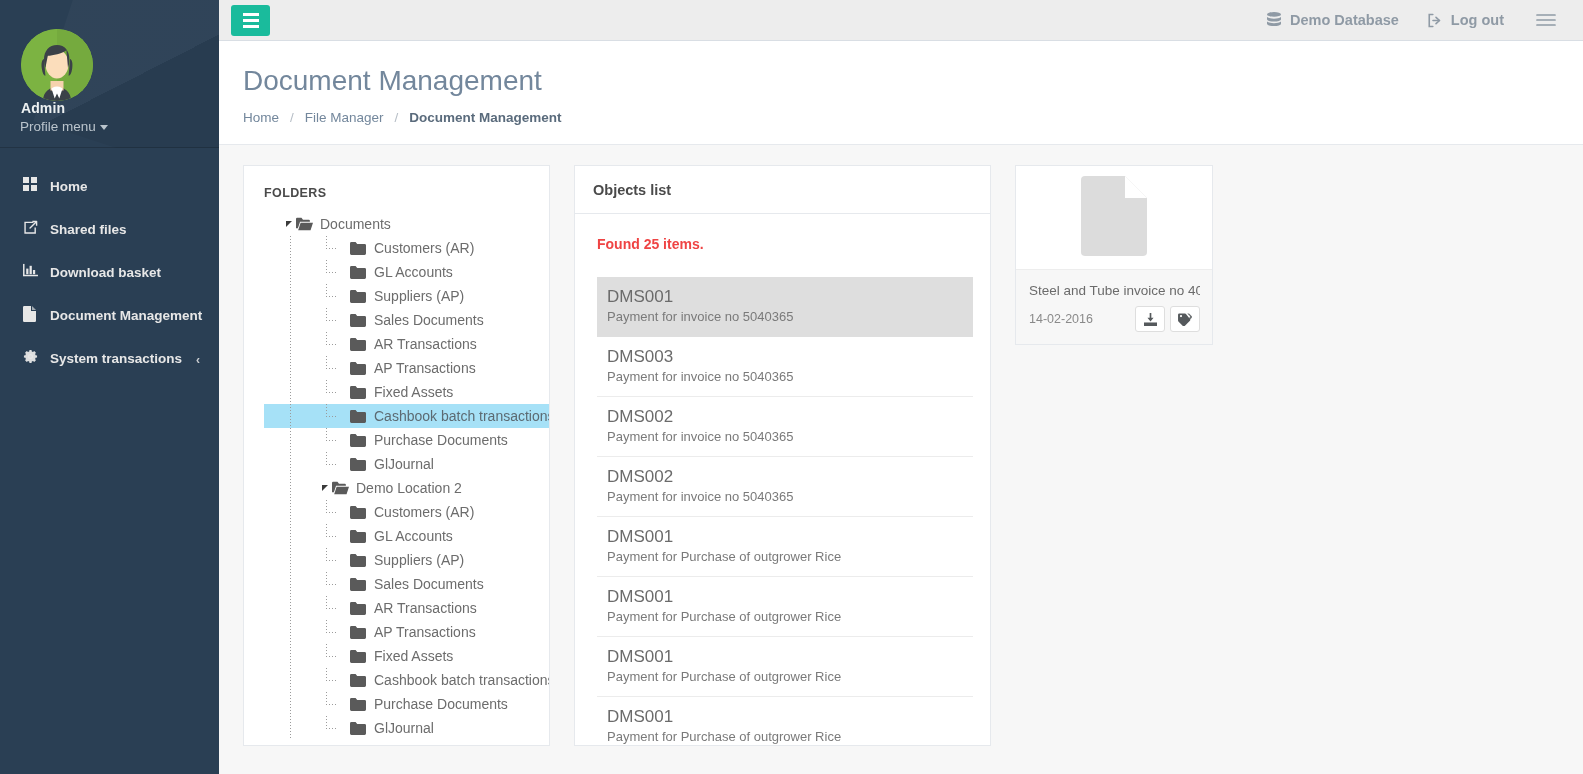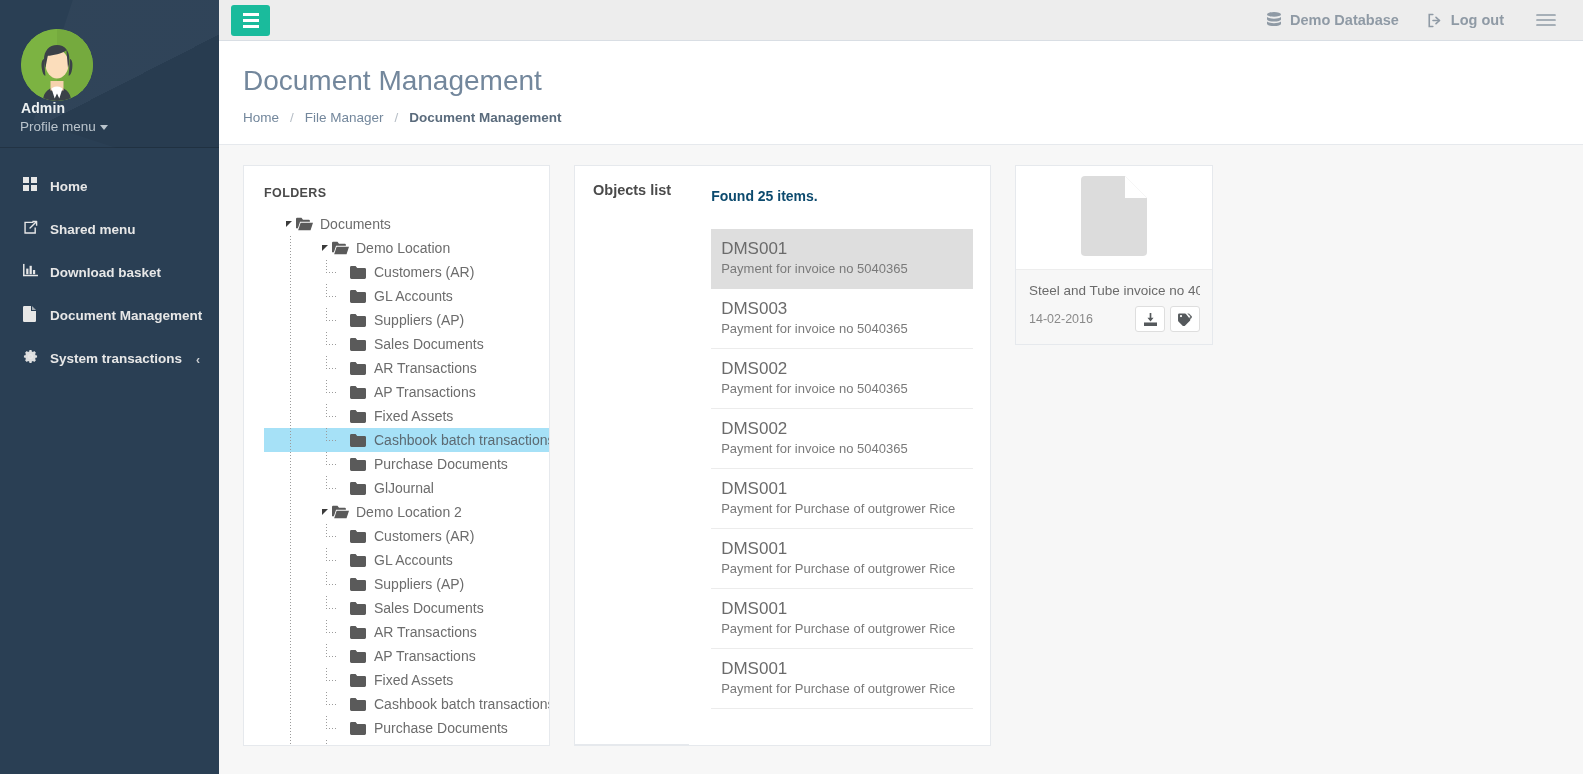--- a/index.html
+++ b/index.html
@@ -187,30 +187,30 @@
   .tree-label { padding-left: 2px; color: #6C6C6C; }
   .tree-node.sel .tree-label { color: #5c6a72; }
 
   
   .panel-objects {
     width: 417px; min-width: 417px;
     background: #FFFFFF;
     border: 1px solid #E6E9ED;
     align-self: stretch;
     overflow: hidden;
-    display: flex; flex-direction: row; justify-content: center;
+    display: flex; flex-direction: column; justify-content: center;
   }
   .panel-objects-head {
     padding: 16px 18px 15px 18px;
     border-bottom: 1px solid #E6E9ED;
     font-size: 14.5px; font-weight: bold; color: #4A4A4A;
   }
   .panel-objects-body { padding: 22px 17px 0 22px; overflow: hidden; flex: 1; }
   .found-line {
-    font-size: 14px; font-weight: bold; color: #0c4a6e;
+    font-size: 14px; font-weight: bold; color: #ef4444;
     margin-bottom: 25px;
   }
   .obj-list { }
   .obj-item {
     padding: 9px 10px 10px 10px;
     border-bottom: 1px solid #ECECEC;
     cursor: pointer;
   }
   .obj-item.selected { background: #DEDEDE; border-bottom-color: transparent; }
   .obj-code { font-size: 17px; color: #6B6B6B; line-height: 21px; }
@@ -283,21 +283,21 @@
       </div>
 
       <div class="nav-item">
         <span class="nav-icon">
           <svg width="15" height="15" viewBox="0 0 16 16" fill="none" stroke="currentColor" stroke-width="1.5">
               <path d="M11 2.5H2.2v11.3H13V8"></path>
               <path d="M7.5 8.5 14.2 1.8" stroke-linecap="round"></path>
               <path d="M10 1.6h4.5v4.5" stroke-linejoin="round"></path>
             </svg>
         </span>
-        <span class="nav-label">Shared menu</span>
+        <span class="nav-label">Shared files</span>
       </div>
 
       <div class="nav-item">
         <span class="nav-icon">
           <svg width="15" height="14" viewBox="0 0 16 15" fill="currentColor">
               <rect x="0" y="1" width="1.6" height="13"></rect>
               <rect x="0" y="12.6" width="16" height="1.6"></rect>
               <rect x="3.4" y="6" width="2.4" height="6"></rect>
               <rect x="7" y="3" width="2.4" height="9"></rect>
               <rect x="10.6" y="7.5" width="2.4" height="4.5"></rect>
@@ -393,35 +393,20 @@
               <span class="toggle-arrow">
                 <i></i>
               </span>
               <span class="tree-icon">
                 <svg width="17" height="14" viewBox="0 0 18 14" fill="#5A5A5A">
                   <path d="M0 1.6A1.1 1.1 0 0 1 1.1.5h4.7l1.6 1.9h6.2a1.1 1.1 0 0 1 1.1 1.1v1.1H4.3L2 11.6H0z"></path>
                   <path d="M4.9 5.6h13.1l-2.6 7.9H2.3z"></path>
                 </svg>
               </span>
               <span class="tree-label">Documents</span>
-            </div>
-            <div class="tree-node">
-              <span class="guide"></span>
-              <span class="guide dots"></span>
-              <span class="guide"></span>
-              <span class="toggle-arrow">
-                <i></i>
-              </span>
-              <span class="tree-icon">
-                <svg width="17" height="14" viewBox="0 0 18 14" fill="#5A5A5A">
-                  <path d="M0 1.6A1.1 1.1 0 0 1 1.1.5h4.7l1.6 1.9h6.2a1.1 1.1 0 0 1 1.1 1.1v1.1H4.3L2 11.6H0z"></path>
-                  <path d="M4.9 5.6h13.1l-2.6 7.9H2.3z"></path>
-                </svg>
-              </span>
-              <span class="tree-label">Demo Location</span>
             </div>
             <div class="tree-node">
               <span class="guide"></span>
               <span class="guide dots"></span>
               <span class="guide"></span>
               <span class="guide elbow"></span>
               <span class="toggle-arrow"></span>
               <span class="tree-icon">
                 <svg width="16" height="13" viewBox="0 0 16 13" fill="#5A5A5A">
                   <path d="M0 1.5A1.4 1.4 0 0 1 1.4.1h4.2l1.6 1.8h7.4A1.4 1.4 0 0 1 16 3.3v8.2a1.4 1.4 0 0 1-1.4 1.4H1.4A1.4 1.4 0 0 1 0 11.5z"></path>

